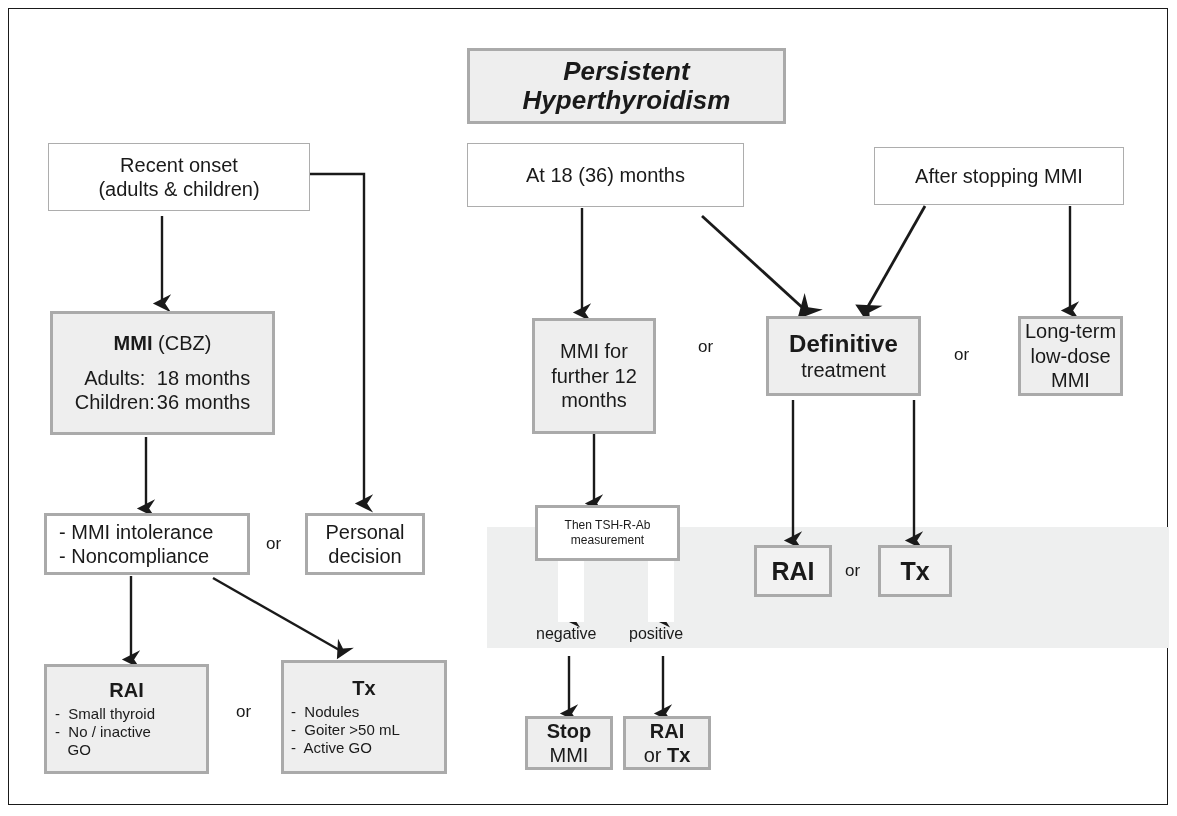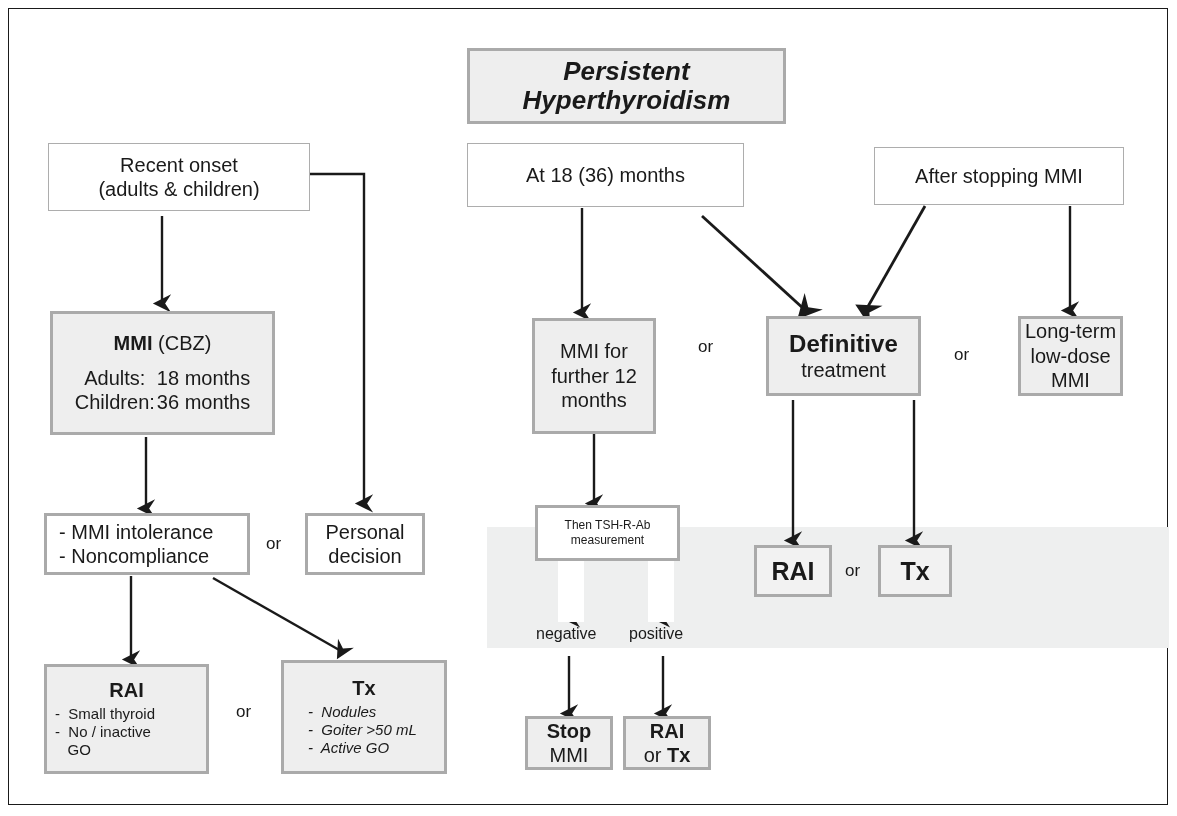--- a/index.html
+++ b/index.html
@@ -196,21 +196,21 @@
       <span class="listline">-  Small thyroid</span>
       <span class="listline">-  No / inactive</span>
       <span class="listline">   GO</span>
     </div>
   </div>
 
   <div class="lbl-or" style="left:236px; top:702px;">or</div>
 
   <div class="box shaded" style="left:281px; top:660px; width:166px; height:114px;">
     <div class="t-main bold" style="margin-bottom:2px;">Tx</div>
-    <div class="t-small" style="align-self:flex-start; padding-left:24px;font-style:italic;">
+    <div class="t-small" style="align-self:flex-start; padding-left:7px;">
       <span class="listline">-  Nodules</span>
       <span class="listline">-  Goiter &gt;50 mL</span>
       <span class="listline">-  Active GO</span>
     </div>
   </div>
 
   <div class="box header t-title" style="left:467px; top:48px; width:319px; height:76px; line-height:1.12;font-style:italic;">
     <span class="centerline">Persistent</span>
     <span class="centerline">Hyperthyroidism</span>
   </div>

